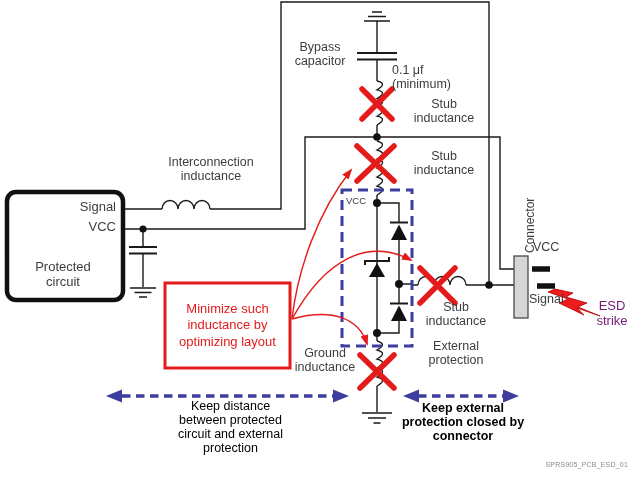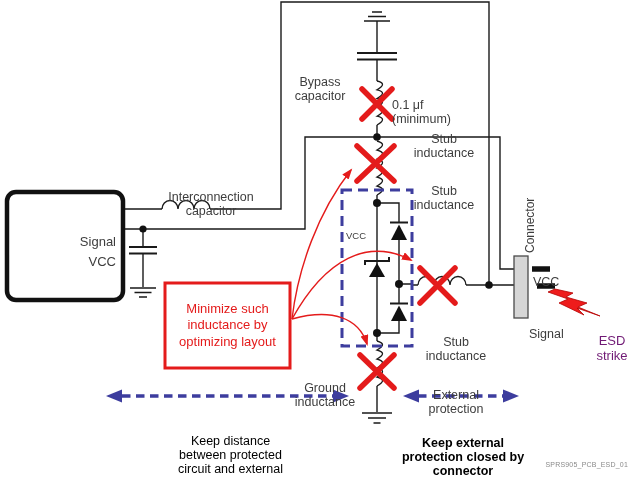--- a/index.html
+++ b/index.html
@@ -1,19 +1,19 @@
 <!DOCTYPE html>
 <html><head>
 <meta charset="utf-8">
 <style>
   html,body{margin:0;padding:0;background:#fff;}
   .canvas{position:relative;width:632px;height:477px;background:#ffffff;overflow:hidden;
           font-family:"Liberation Sans","DejaVu Sans",sans-serif;}
   .canvas svg{position:absolute;left:0;top:0;}
-  .lbl{position:absolute;white-space:pre-line;color:#3d3d3d;font-size:12.5px;line-height:1.12;margin-top:35px;}
+  .lbl{position:absolute;white-space:pre-line;color:#3d3d3d;font-size:12.5px;line-height:1.12;}
   .c{text-align:center;}
   .r{text-align:right;}
   .red{color:#701a75;}
   .blue{color:#000000;}
   .callout-text{position:absolute;left:165px;top:283px;width:125px;height:85px;
     display:flex;align-items:center;justify-content:center;text-align:center;
     color:#e41b1b;font-size:13px;line-height:1.25;white-space:pre-line;}
   .rot{position:absolute;left:523px;top:253px;transform:rotate(-90deg);
     transform-origin:0 0;font-size:12px;color:#3d3d3d;white-space:nowrap;}
   .wm{position:absolute;left:500px;top:461px;width:128px;text-align:right;
@@ -128,42 +128,44 @@
 <div class="lbl" style="left:392px;top:63px;width:84px;">0.1 μf
 (minimum)</div>
 
 <div class="lbl c" style="left:405px;top:97px;width:78px;">Stub
 inductance</div>
 
 <div class="lbl c" style="left:405px;top:149px;width:78px;">Stub
 inductance</div>
 
 <div class="lbl c" style="left:150px;top:155px;width:122px;">Interconnection
-capacitor</div>
+inductance</div>
 
 <div class="lbl r" style="left:58px;top:200px;width:58px;font-size:13px;">Signal</div>
 
 <div class="lbl r" style="left:58px;top:220px;width:58px;font-size:13px;">VCC</div>
 
+<div class="lbl c" style="left:18px;top:260px;width:90px;font-size:13px;">Protected
+circuit</div>
 
 <div class="lbl small" style="left:346px;top:196px;width:28px;">VCC</div>
 
 <div class="rot">Connector</div>
 
 <div class="lbl" style="left:533px;top:240px;width:42px;">VCC</div>
 
 <div class="lbl" style="left:529px;top:292px;width:48px;">Signal</div>
 
 <div class="lbl c red" style="left:592px;top:299px;width:40px;font-size:13px;">ESD
 strike</div>
 
 <div class="lbl c" style="left:418px;top:300px;width:76px;">Stub
 inductance</div>
 
-<div class="lbl c" style="left:416px;top:353px;width:80px;">External
+<div class="lbl c" style="left:416px;top:339px;width:80px;">External
 protection</div>
 
 <div class="lbl c" style="left:290px;top:346px;width:70px;">Ground
 inductance</div>
 
 <div class="callout-text">Minimize such
 inductance by
 optimizing layout</div>
 
 <div class="lbl c blue" style="left:138px;top:399px;width:185px;">Keep distance

